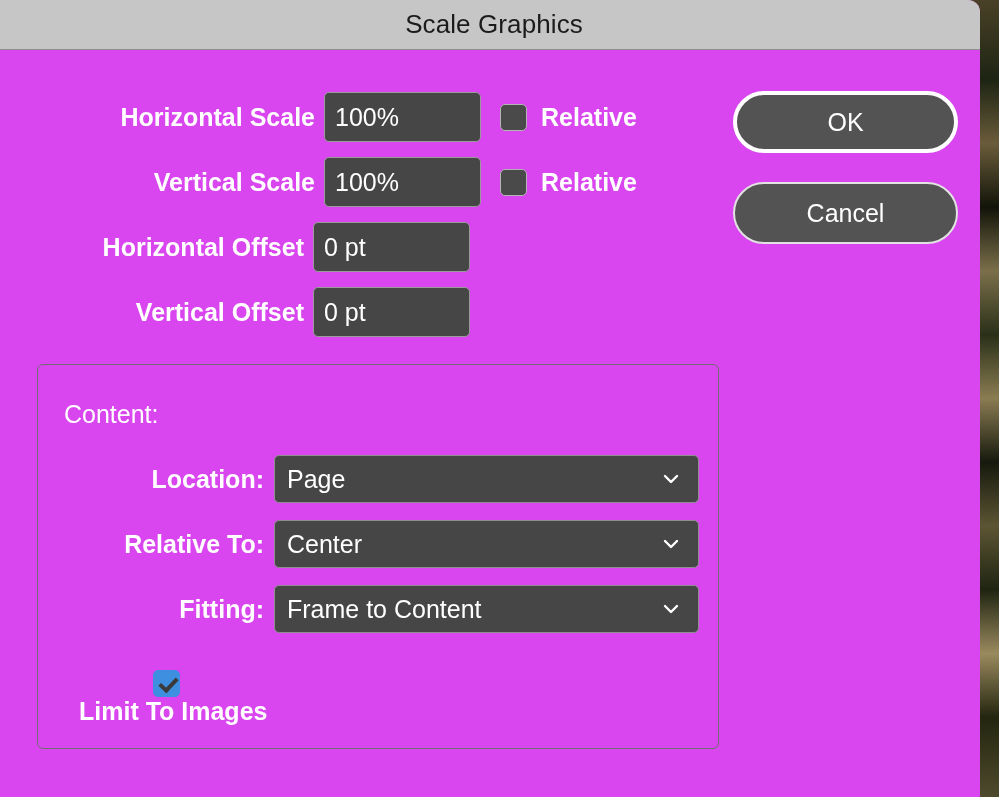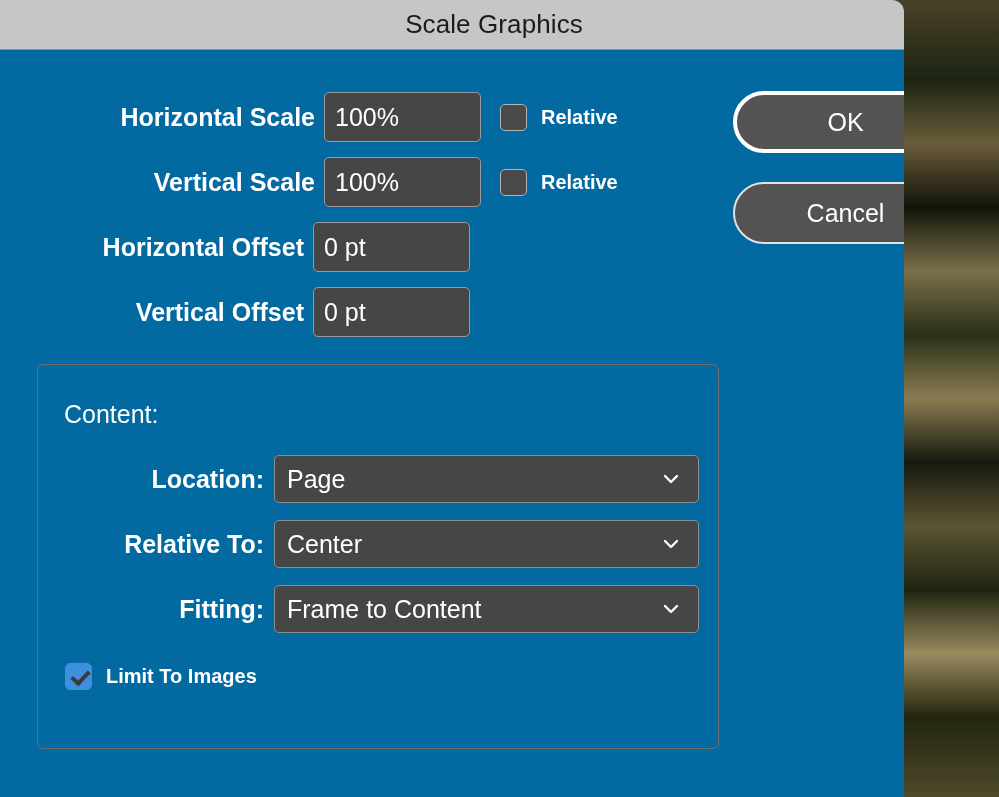--- a/index.html
+++ b/index.html
@@ -19,23 +19,23 @@
       linear-gradient(180deg, #4a4127 0%, #1d2413 10%, #6a5c3a 18%, #121409 26%,
                       #7b6f4a 34%, #2a3018 42%, #8a7c52 50%, #16190d 58%,
                       #5c5533 66%, #1f2411 74%, #9a8a5e 82%, #23250f 90%, #4e4a2c 100%);
     position: relative;
   }
 
   #dialog {
     position: absolute;
     left: 0;
     top: 0;
-    width: 904px;
+    width: 980px;
     height: 797px;
-    background: #0369a1;
+    background: #d946ef;
     border-top-right-radius: 12px;
     overflow: hidden;
   }
 
   
   #titlebar {
     position: absolute;
     left: 0; top: 0;
     width: 988px;
     height: 50px;
@@ -101,21 +101,21 @@
     position: absolute;
     left: 9px;
     top: 3px;
     width: 7px;
     height: 14px;
     border: solid #3a3a3a;
     border-width: 0 4px 4px 0;
     transform: rotate(43deg);
   }
   .cb-text {
-    font-size: 20px;
+    font-size: 25px;
     font-weight: bold;
     color: #ffffff;
     margin-left: 14px;
     white-space: nowrap;
   }
 
   
   .btn {
     position: absolute;
     background: #535353;
@@ -265,19 +265,19 @@
       <div class="select">
         <span>Frame to Content</span>
         <span class="chev">
           <svg viewBox="0 0 18 18" width="18" height="18" aria-hidden="true">
             <path d="M3 6 L9 12 L15 6" fill="none" stroke="#ffffff" stroke-width="2.4" stroke-linecap="round" stroke-linejoin="round"></path>
           </svg>
         </span>
       </div>
     </div>
 
-    <div class="opt-row" style="left:27px; top:298px;">
+    <div class="opt-row" style="left:27px; top:305px;flex-direction:column;">
       <span class="cb checked"></span>
       <span class="cb-text">Limit To Images</span>
     </div>
   </div>
 
 </div>
 
 </body></html>

